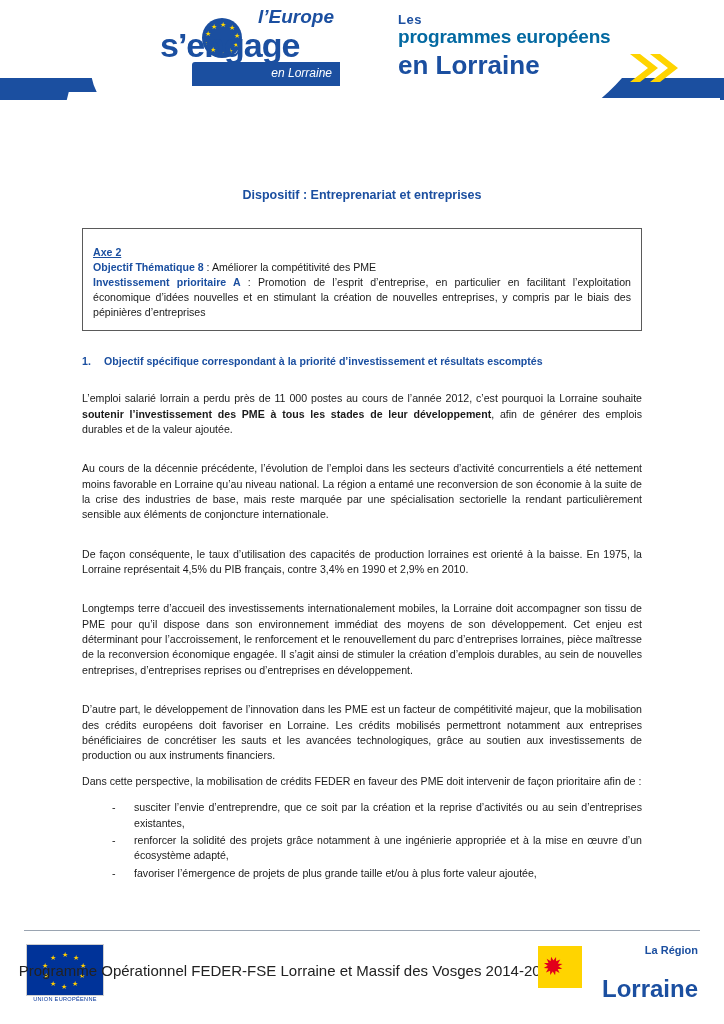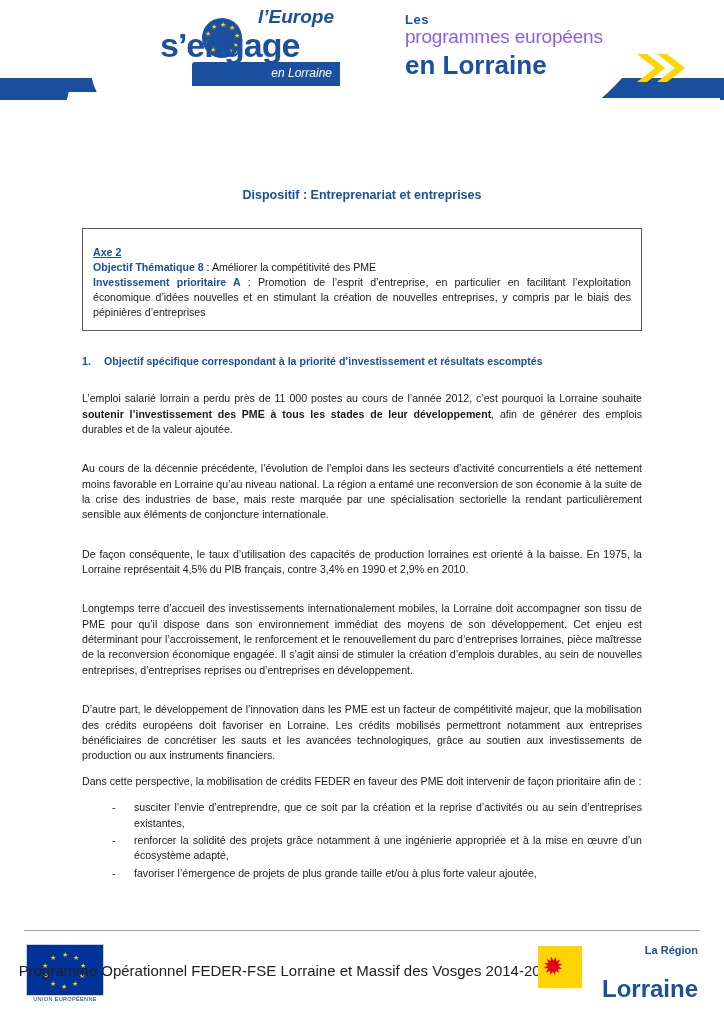--- a/index.html
+++ b/index.html
@@ -120,32 +120,31 @@
     border-top-left-radius: 3px;
   }
 
   
   .logo-prog {
     position: absolute;
     left: 398px;
     top: 12px;
     width: 290px;
     height: 76px;
-    margin-left: 7px;
   }
   .logo-prog .l1 {
     font-size: 13px;
     color: #1b4fa0;
     font-weight: bold;
     letter-spacing: .5px;
   }
   .logo-prog .l2 {
     font-size: 19px;
-    color: #8b5cf6;
-    font-weight: normal;
+    color: #0369a1;
+    font-weight: bold;
     letter-spacing: -.2px;
     margin-top: -1px;
   }
   .logo-prog .l3 {
     font-size: 26px;
     color: #1b4fa0;
     font-weight: bold;
     margin-top: 2px;
   }
   .logo-prog .arrow-mark {

